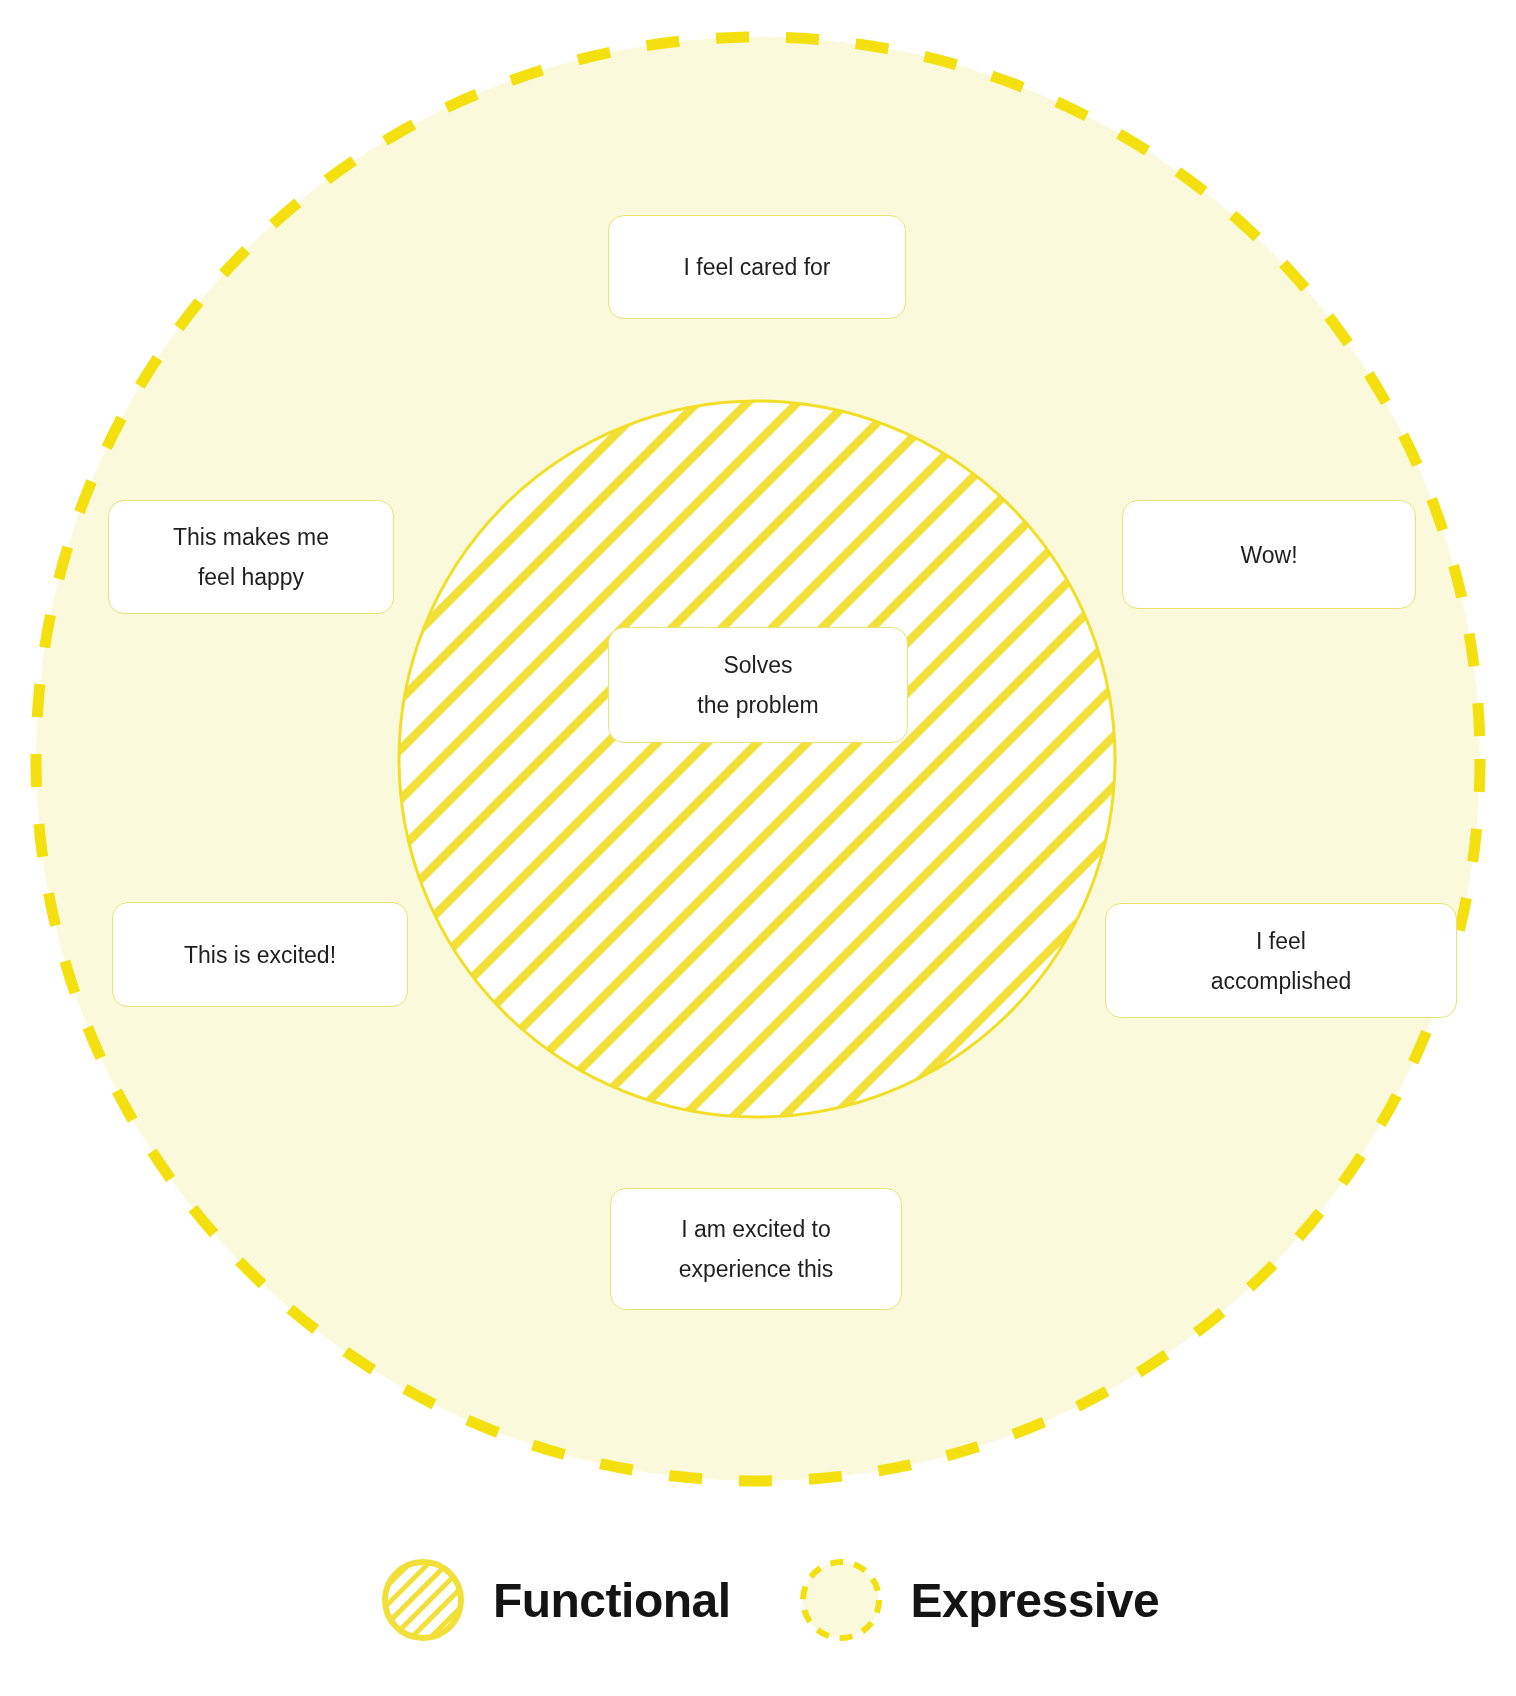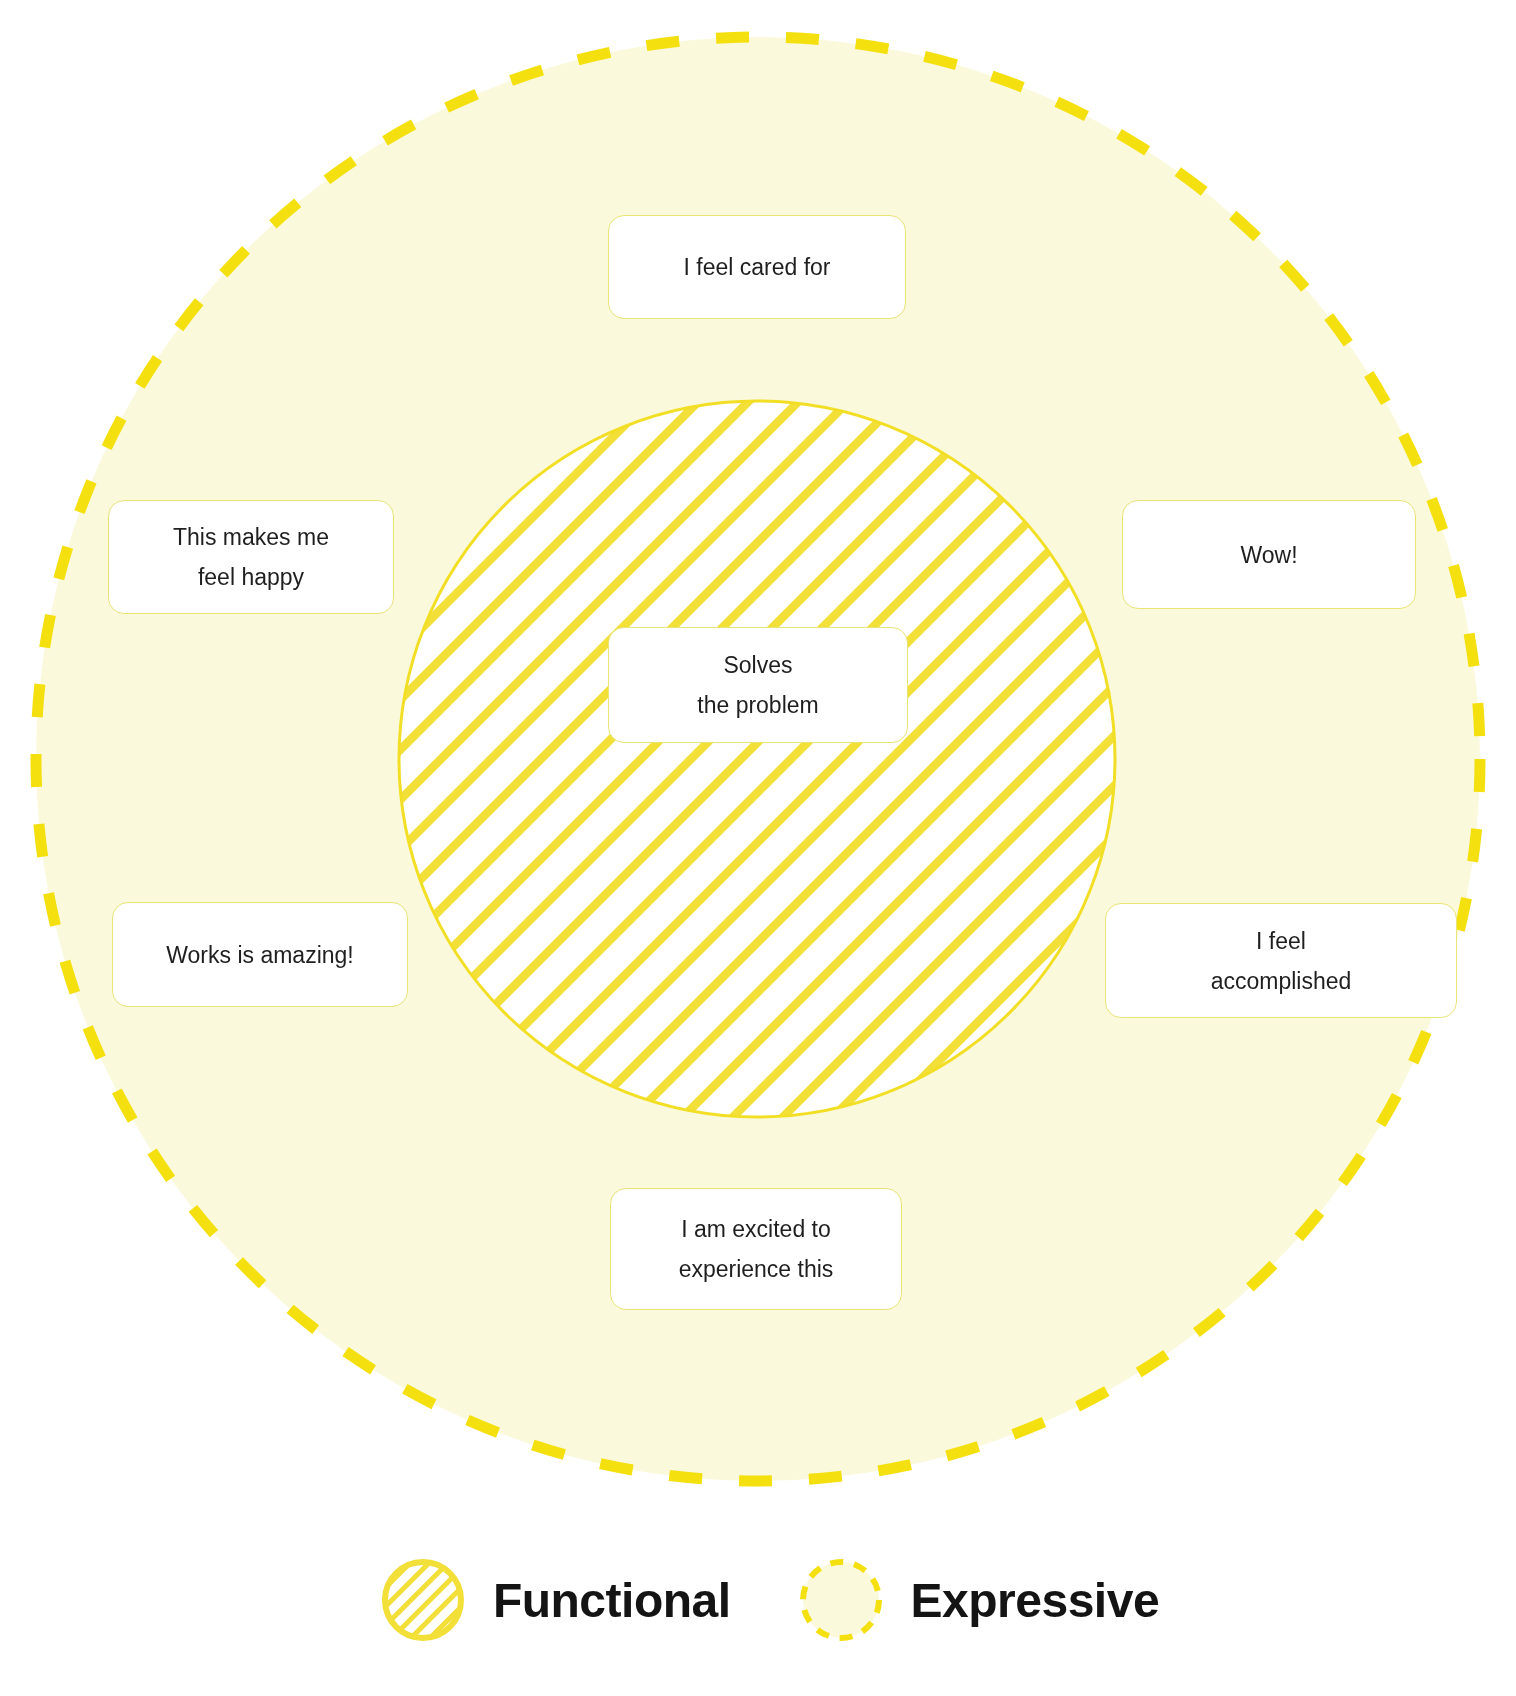--- a/index.html
+++ b/index.html
@@ -112,21 +112,21 @@
 
   <div class="quote-box qb-happy">This makes me
 feel happy</div>
 
   <div class="quote-box qb-wow">Wow!</div>
 
   <div class="quote-box qb-solves">Solves
 the problem</div>
 
 
-  <div class="quote-box qb-amazing">Works is amazing!</div>
+  <div class="quote-box qb-amazing">This is excited!</div>
 
   <div class="quote-box qb-accomplished">I feel
 accomplished</div>
 
   <div class="quote-box qb-excited">I am excited to
 experience this</div>
 
   <div class="legend">
     <div class="legend-item">
       <svg class="legend-icon" width="88" height="88" viewBox="0 0 88 88">

